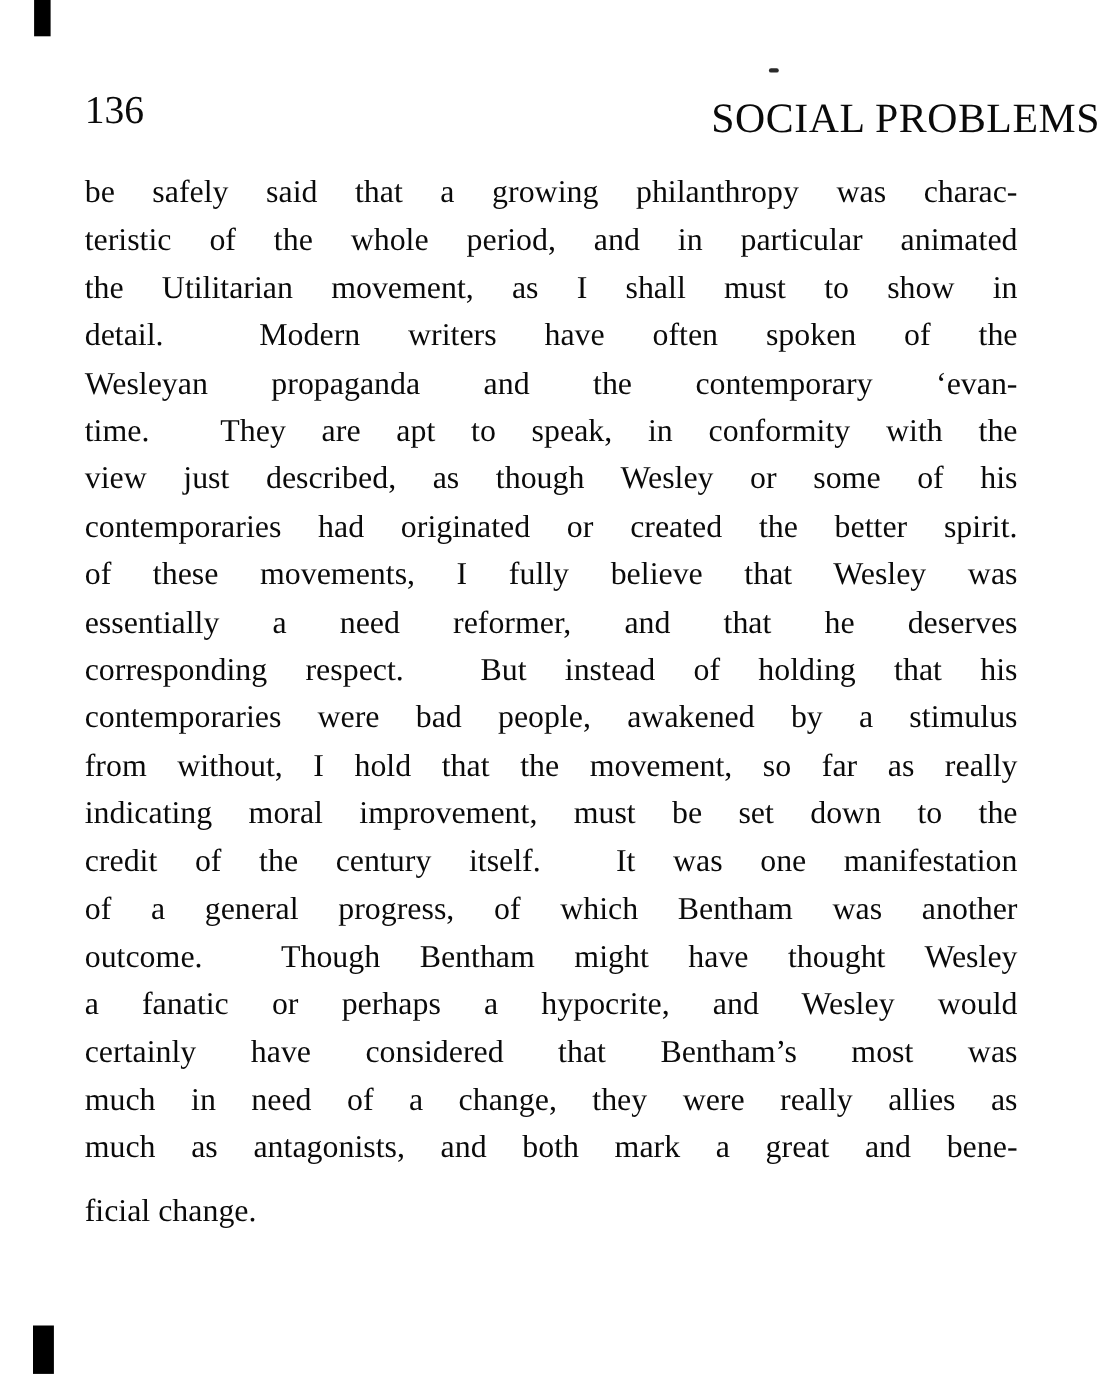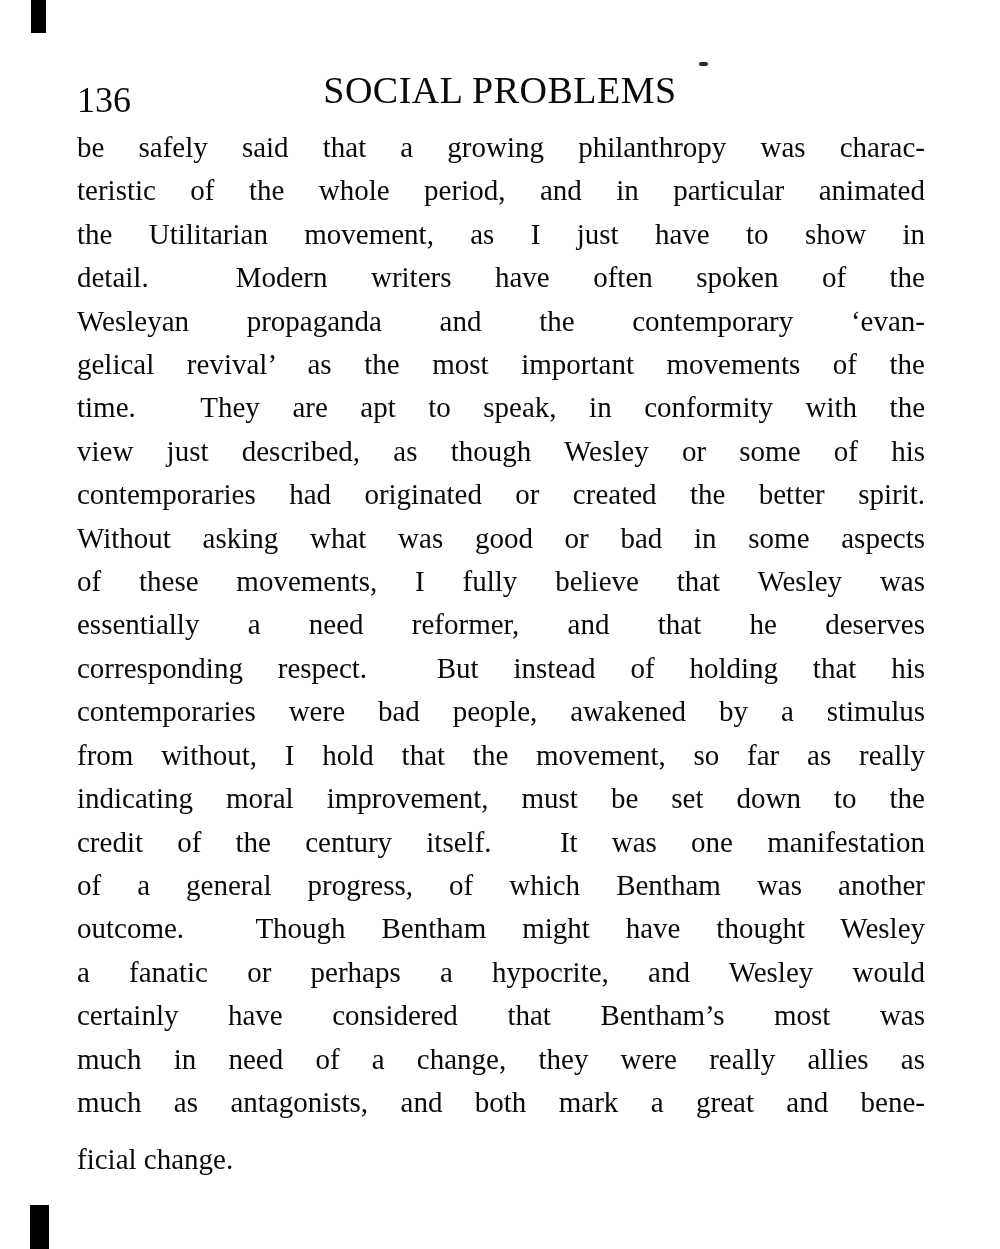--- a/index.html
+++ b/index.html
@@ -18,32 +18,32 @@
   }
   .page-number {
     position: absolute;
     left: 77px;
     top: 82px;
     font-size: 36px;
     line-height: 1;
   }
   .running-head {
     position: absolute;
-    top: 68px;
+    top: 86px;
     left: 0;
     width: 1000px;
-    text-align: center;
+    text-align: right;
     font-size: 38px;
     line-height: 1.2;
     letter-spacing: 0.5px;
   }
   .text-block {
     position: absolute;
     left: 77px;
-    top: 126px;
+    top: 154px;
     width: 848px;
   }
   .line {
     font-size: 29px;
     line-height: 43.4px;
     text-align: justify;
     text-align-last: justify;
     -moz-text-align-last: justify;
     white-space: normal;
   }
@@ -89,28 +89,26 @@
 
   <div class="ink-speck"></div>
 
   <span class="page-number">136</span>
 
   <div class="running-head">SOCIAL PROBLEMS</div>
 
   <main class="text-block" id="text-block">
       <div class="line">be safely said that a growing philanthropy was charac-</div>
       <div class="line">teristic of the whole period, and in particular animated</div>
-      <div class="line">the Utilitarian movement, as I just have to show in</div>
+      <div class="line">the Utilitarian movement, as I shall must to show in</div>
       <div class="line">detail.&nbsp; Modern writers have often spoken of the</div>
       <div class="line">Wesleyan propaganda and the contemporary ‘evan-</div>
-      <div class="line">gelical revival’ as the most important movements of the</div>
       <div class="line">time.&nbsp; They are apt to speak, in conformity with the</div>
       <div class="line">view just described, as though Wesley or some of his</div>
       <div class="line">contemporaries had originated or created the better spirit.</div>
-      <div class="line">Without asking what was good or bad in some aspects</div>
       <div class="line">of these movements, I fully believe that Wesley was</div>
       <div class="line">essentially a need reformer, and that he deserves</div>
       <div class="line">corresponding respect.&nbsp; But instead of holding that his</div>
       <div class="line">contemporaries were bad people, awakened by a stimulus</div>
       <div class="line">from without, I hold that the movement, so far as really</div>
       <div class="line">indicating moral improvement, must be set down to the</div>
       <div class="line">credit of the century itself.&nbsp; It was one manifestation</div>
       <div class="line">of a general progress, of which Bentham was another</div>
       <div class="line">outcome.&nbsp; Though Bentham might have thought Wesley</div>
       <div class="line">a fanatic or perhaps a hypocrite, and Wesley would</div>

